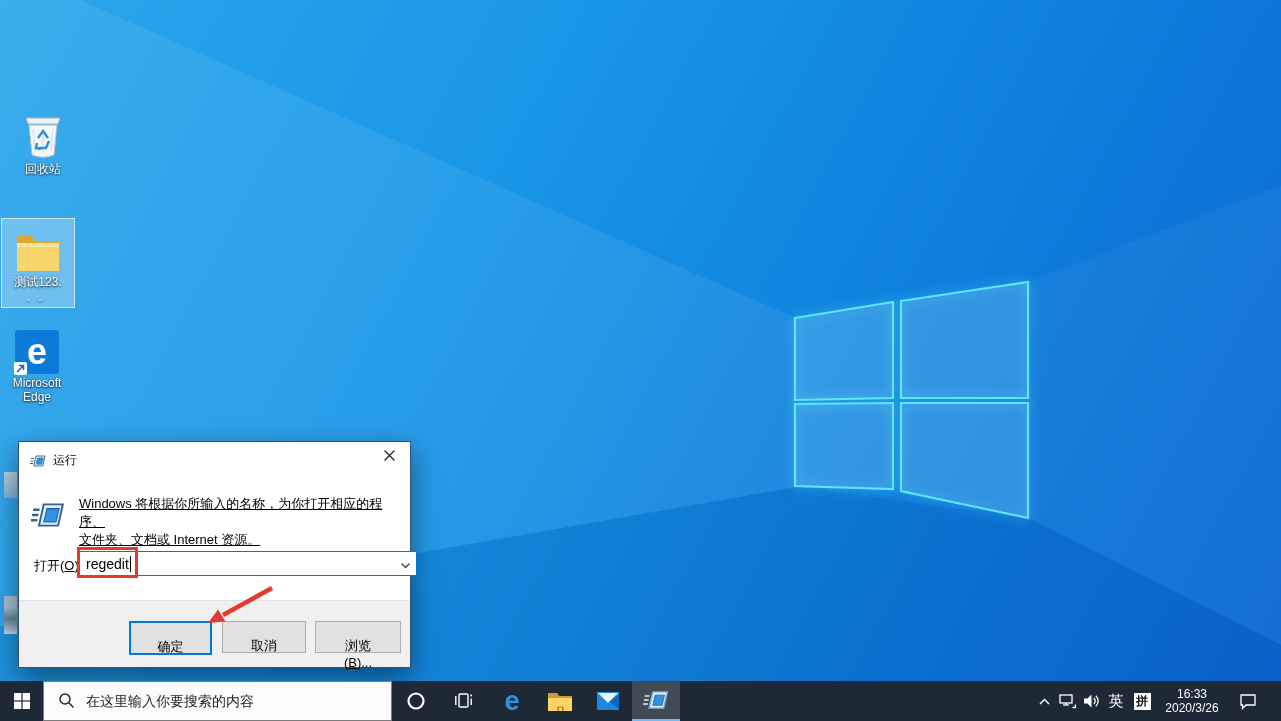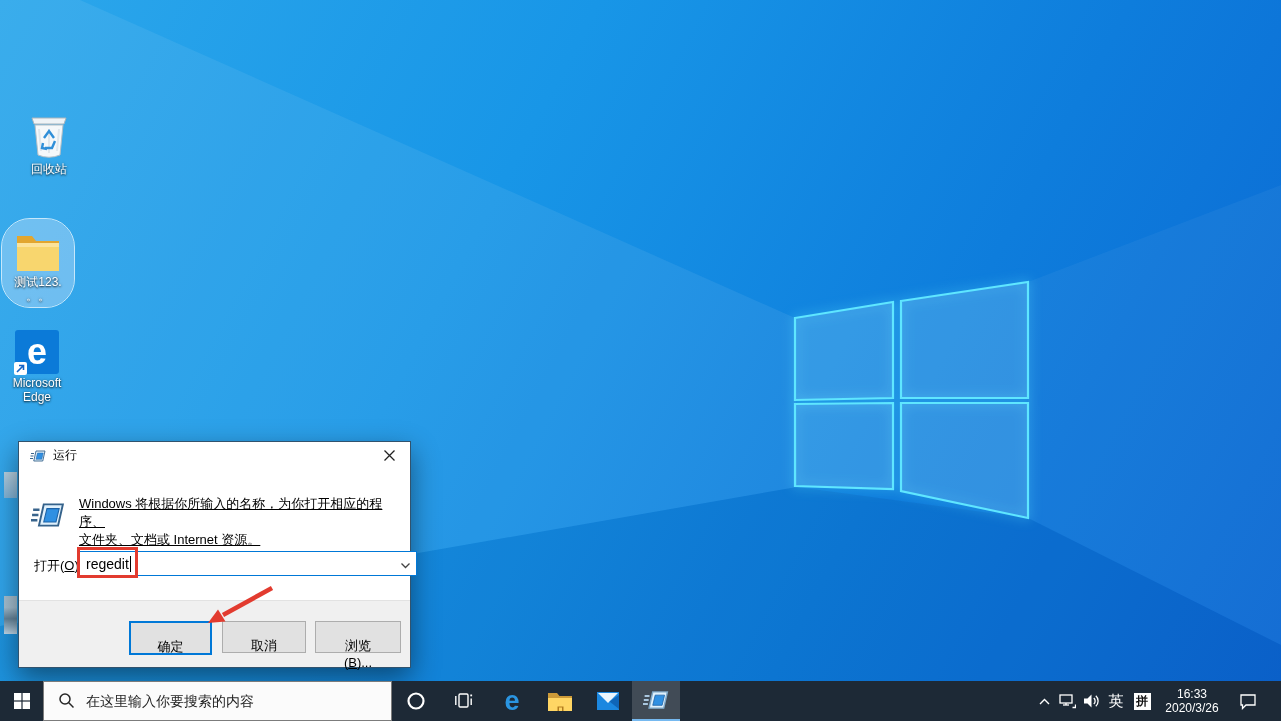--- a/index.html
+++ b/index.html
@@ -27,21 +27,21 @@
     text-shadow:0 1px 2px rgba(0,0,0,.75),0 0 3px rgba(0,0,0,.4);}
   .dicon.selected{background:rgba(183,220,248,.45);outline:1px solid rgba(235,248,255,.8);}
   .edge-tile{width:44px;height:44px;background:#0b7ad8;border-radius:3px;position:relative;
     display:flex;align-items:center;justify-content:center;color:#fff;font-size:36px;font-weight:bold;}
   .shortcut-badge{position:absolute;left:-1px;bottom:-1px;width:13px;height:13px;background:#fff;
     border-radius:2px;display:flex;align-items:center;justify-content:center;}
   .sliver{position:absolute;opacity:.85;}
   
   #run-dialog{position:absolute;left:18px;top:441px;width:393px;height:227px;background:#fff;
     border:1px solid #31536e;box-shadow:0 10px 26px rgba(0,0,0,.45);font-size:13px;color:#000;}
-  .dlg-titlebar{position:relative;height:27px;display:flex;align-items:center;padding-left:11px;}
+  .dlg-titlebar{position:relative;height:27px;display:flex;align-items:flex-end;padding-left:11px;}
   .dlg-title{font-size:12px;margin-left:7px;}
   .dlg-close{position:absolute;right:0;top:0;width:42px;height:27px;display:flex;
     align-items:center;justify-content:center;}
   .dlg-msg-icon{position:absolute;left:12px;top:56px;}
   .dlg-msg{position:absolute;left:60px;top:53px;width:325px;line-height:18px;text-decoration:underline;}
   .dlg-open-label{position:absolute;left:15px;top:115px;}
   .combobox{position:absolute;left:59px;top:109px;width:339px;height:25px;background:#fff;
     border:1px solid #0078d7;display:flex;align-items:center;padding-left:7px;font-size:14px;}
   .caret{display:inline-block;width:1px;height:16px;background:#000;margin-left:1px;}
   .combo-chevron{position:absolute;right:5px;top:6px;}
@@ -86,35 +86,35 @@
   <div class="wall wall-wedge2"></div>
   <div class="wall wall-wedge3"></div>
   <svg id="win-logo" width="260" height="260" viewBox="780 268 260 260">
     <polygon points="795,318 893,302 893,398 795,400"></polygon>
     <polygon points="901,301 1028,282 1028,398 901,398"></polygon>
     <polygon points="795,404 893,403 893,489 795,486"></polygon>
     <polygon points="901,403 1028,403 1028,518 901,491"></polygon>
   </svg>
 
 
-  <div class="dicon" style="left:12px;top:110px;">
+  <div class="dicon" style="left:6px;top:110px;">
     <div class="glyph">
       <svg width="46" height="50" viewBox="0 0 46 50">
         <path d="M6,8 h34 l-2,6 h-30 z" fill="#eef3f6" stroke="#a9b5bd"></path>
         <path d="M9,15 h28 l-3,30 q-11,4.5 -22,0 z" fill="#f4f8fa" stroke="#b3bfc6"></path>
         <path d="M13,19 l2,22 M33,19 l-2,22 M23,19 v24" stroke="#dfe7ec" stroke-width="2" fill="none"></path>
         <path d="M18,28 l5,-7 l5,7" fill="none" stroke="#2f8fd8" stroke-width="2.4"></path>
         <path d="M29,31 l-3,7 h-7" fill="none" stroke="#2f8fd8" stroke-width="2.4"></path>
         <path d="M17,33 l-1,5 l5,1" fill="none" stroke="#2f8fd8" stroke-width="2.4"></path>
       </svg>
     </div>
     <div class="lbl">回收站</div>
   </div>
 
-  <div class="dicon selected" style="left:2px;top:219px;width:72px;height:88px;padding-top:6px;border-radius:28px;">
+  <div class="dicon selected" style="left:2px;top:219px;width:72px;height:88px;padding-top:6px;">
     <div class="glyph" style="height:48px;">
       <svg width="46" height="42" viewBox="0 0 46 42">
         <path d="M2,5 h15 l4,5 h23 v30 h-42 z" fill="#e2a62f"></path>
         <rect x="2" y="12" width="42" height="28" fill="#f8d66e"></rect>
         <path d="M2,12 h42 v4 h-42 z" fill="#fce39a"></path>
       </svg>
     </div>
     <div class="lbl">测试123.</div>
     <div class="lbl" style="margin-top:2px;">。。</div>
   </div>

